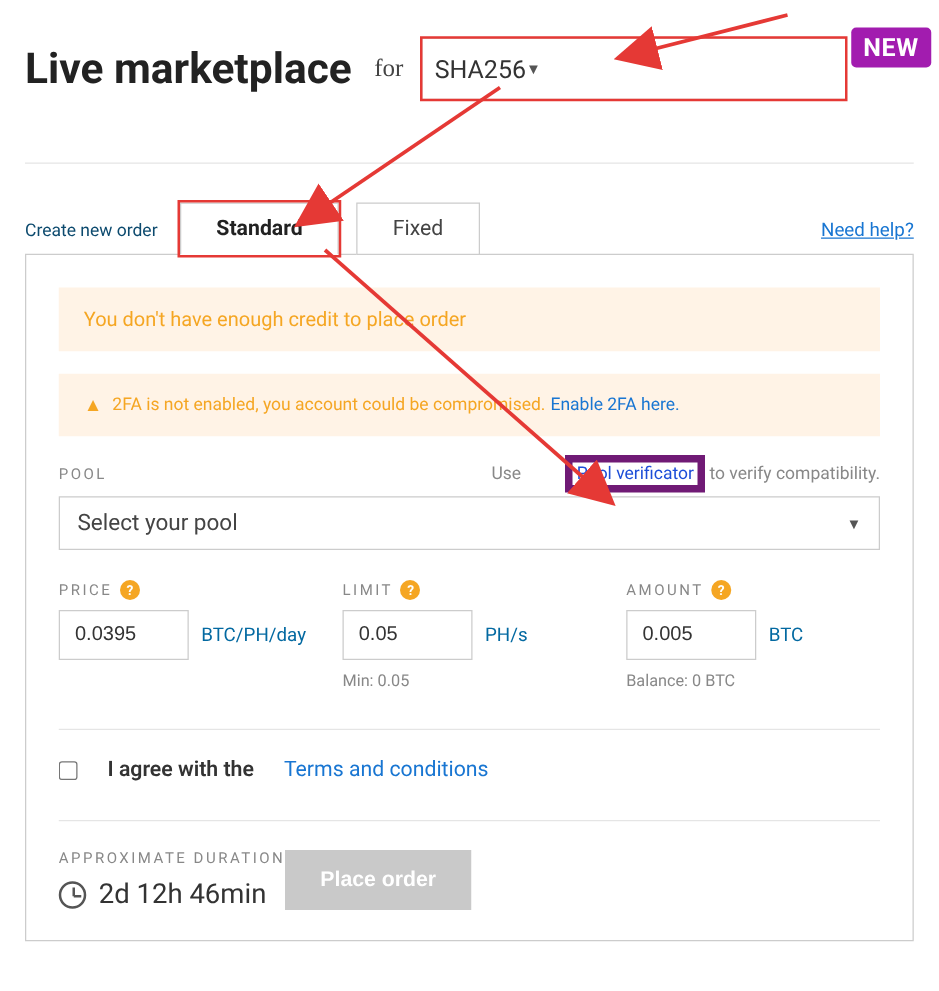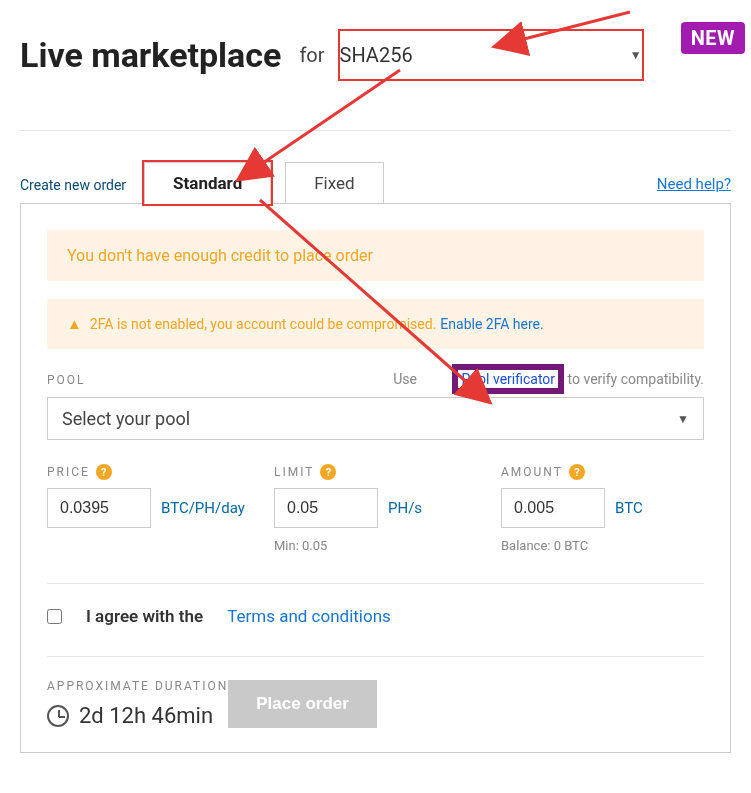--- a/index.html
+++ b/index.html
@@ -20,33 +20,33 @@
   .title {
     font-size: 34px;
     font-weight: 700;
     color: #222;
   }
   .for-label {
     font-size: 20px;
     color: #444;
     margin-left: 18px;
     margin-right: 14px;
+    font-family: Liberation Serif, serif;
   }
   .algo-select {
     border: 1px solid #ccc;
     outline: 2px solid #e53935;
     outline-offset: -1px;
-    padding: 12px 0;
+    padding: 12px 10px;
     font-size: 20px;
     color: #333;
-    width: 304px;
-    position: relative;
-    display: flex;
-    align-items: center;
-    justify-content: space-between;
+    width: 340px;
+    position: relative;
+    display: flex;
+    align-items: center;
     cursor: pointer;
   }
   .algo-select .caret {
     font-size: 12px;
     color: #555;
   }
   .new-badge {
     position: absolute;
     top: 22px;
     right: 6px;

